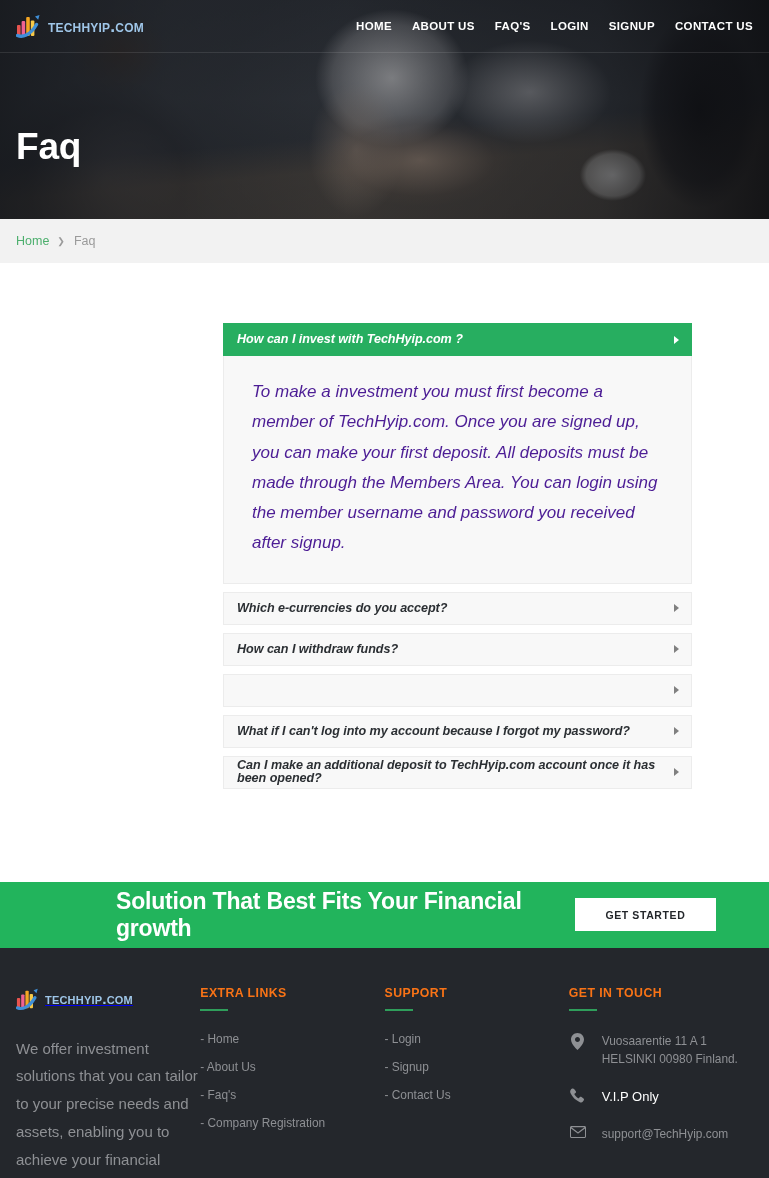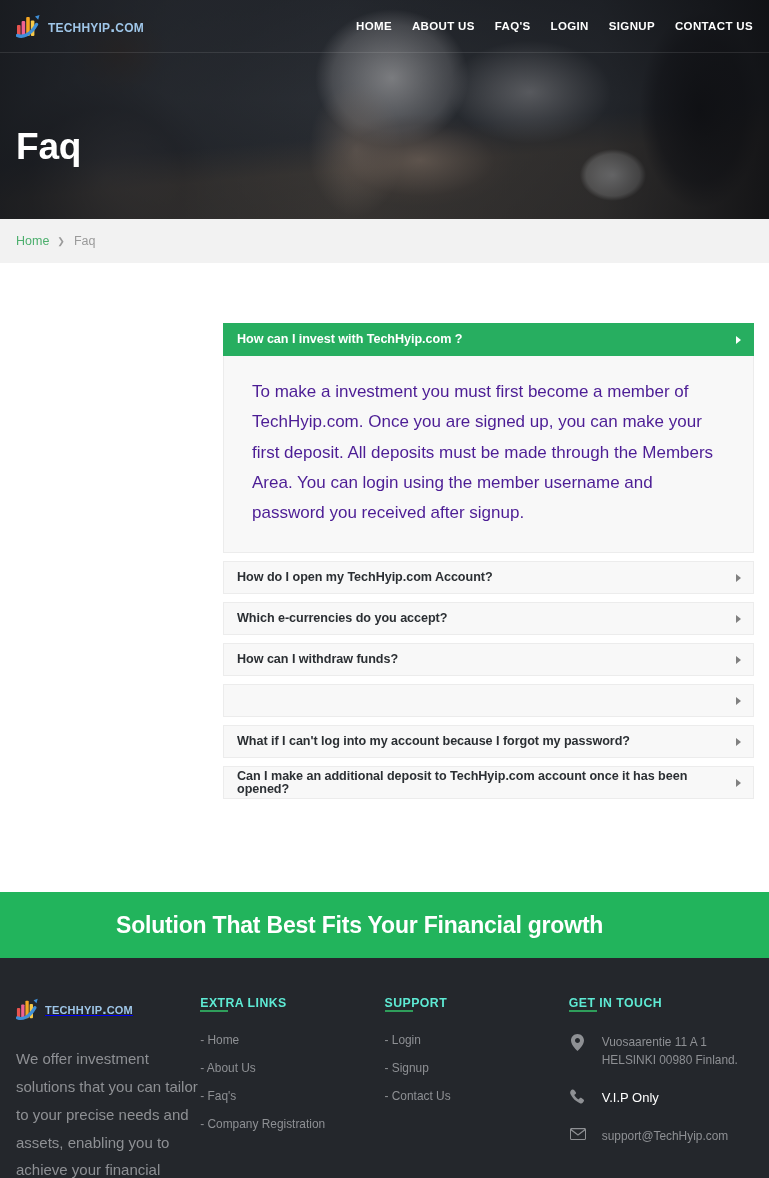--- a/index.html
+++ b/index.html
@@ -101,21 +101,21 @@
     display: flex;
     align-items: center;
     padding: 0 16px;
   }
   .crumb-link { color: #4caf6d; font-size: 12.5px; text-decoration: none; }
   .crumb-sep { color: #9a9a9a; font-size: 9px; margin: 0 9px 0 8px; }
   .crumb-current { color: #9a9a9a; font-size: 12.5px; }
 
   
   .faq-section { padding: 60px 16px 85px; background: #fff; }
-  .faq-wrap { width: 531px; margin-left: 207px; }
+  .faq-wrap { width: 469px; margin-left: 207px; font-style: italic; }
   .acc-item { margin-bottom: 8px; }
   .acc-head {
     position: relative;
     display: flex;
     align-items: center;
     background: #f8f8f8;
     border: 1px solid #ececec;
     height: 33px;
     padding: 0 30px 0 13px;
     cursor: pointer;
@@ -213,25 +213,26 @@
   .read-more {
     color: #2aa85a;
     font-size: 11.5px;
     text-decoration: none;
     font-weight: 400;
     text-align: right;
   }
   .read-more .chev { letter-spacing: -2px; margin-left: 2px; }
 
   .f-head {
-    color: #5eead4;
+    color: #f97316;
     font-size: 12.3px;
     font-weight: 700;
     letter-spacing: .45px;
     text-transform: uppercase;
+    margin-bottom: 9px;
   }
   .f-rule { width: 28px; height: 2px; background: #2f9e5b; margin-bottom: 21px; }
   .f-link {
     display: block;
     color: #8e9094;
     font-size: 11.9px;
     text-decoration: none;
     margin-bottom: 14px;
   }
   .contact-row { display: flex; align-items: flex-start; margin-bottom: 19px; }
@@ -293,26 +294,20 @@
       <div class="acc-item">
         <div class="acc-head active">
           <span class="acc-title">How can I invest with TechHyip.com ?</span>
           <span class="acc-arrow"></span>
         </div>
         <div class="acc-body">
           <p>To make a investment you must first become a member of TechHyip.com. Once you are signed up, you can make your first deposit. All deposits must be made through the Members Area. You can login using the member username and password you received after signup.</p>
         </div>
       </div>
 
-      <div class="acc-item">
-        <div class="acc-head">
-          <span class="acc-title">How do I open my TechHyip.com Account?</span>
-          <span class="acc-arrow"></span>
-        </div>
-      </div>
 
       <div class="acc-item">
         <div class="acc-head">
           <span class="acc-title">Which e-currencies do you accept?</span>
           <span class="acc-arrow"></span>
         </div>
       </div>
 
       <div class="acc-item">
         <div class="acc-head">
@@ -341,20 +336,21 @@
           <span class="acc-arrow"></span>
         </div>
       </div>
 
     </div>
   </section>
 
   <section class="cta">
     <div class="cta-inner">
       <div class="cta-text">Solution That Best Fits Your Financial growth</div>
+      <button class="cta-btn">GET STARTED</button>
     </div>
   </section>
 
   <footer class="footer">
     <div class="footer-cols">
 
       <div class="fcol-about">
         <a class="f-logo" href="#">
           <svg class="logo-mark" viewBox="0 0 26 28">
             <rect x="1" y="13" width="3.6" height="11" rx="1" fill="#e8544f"></rect>

